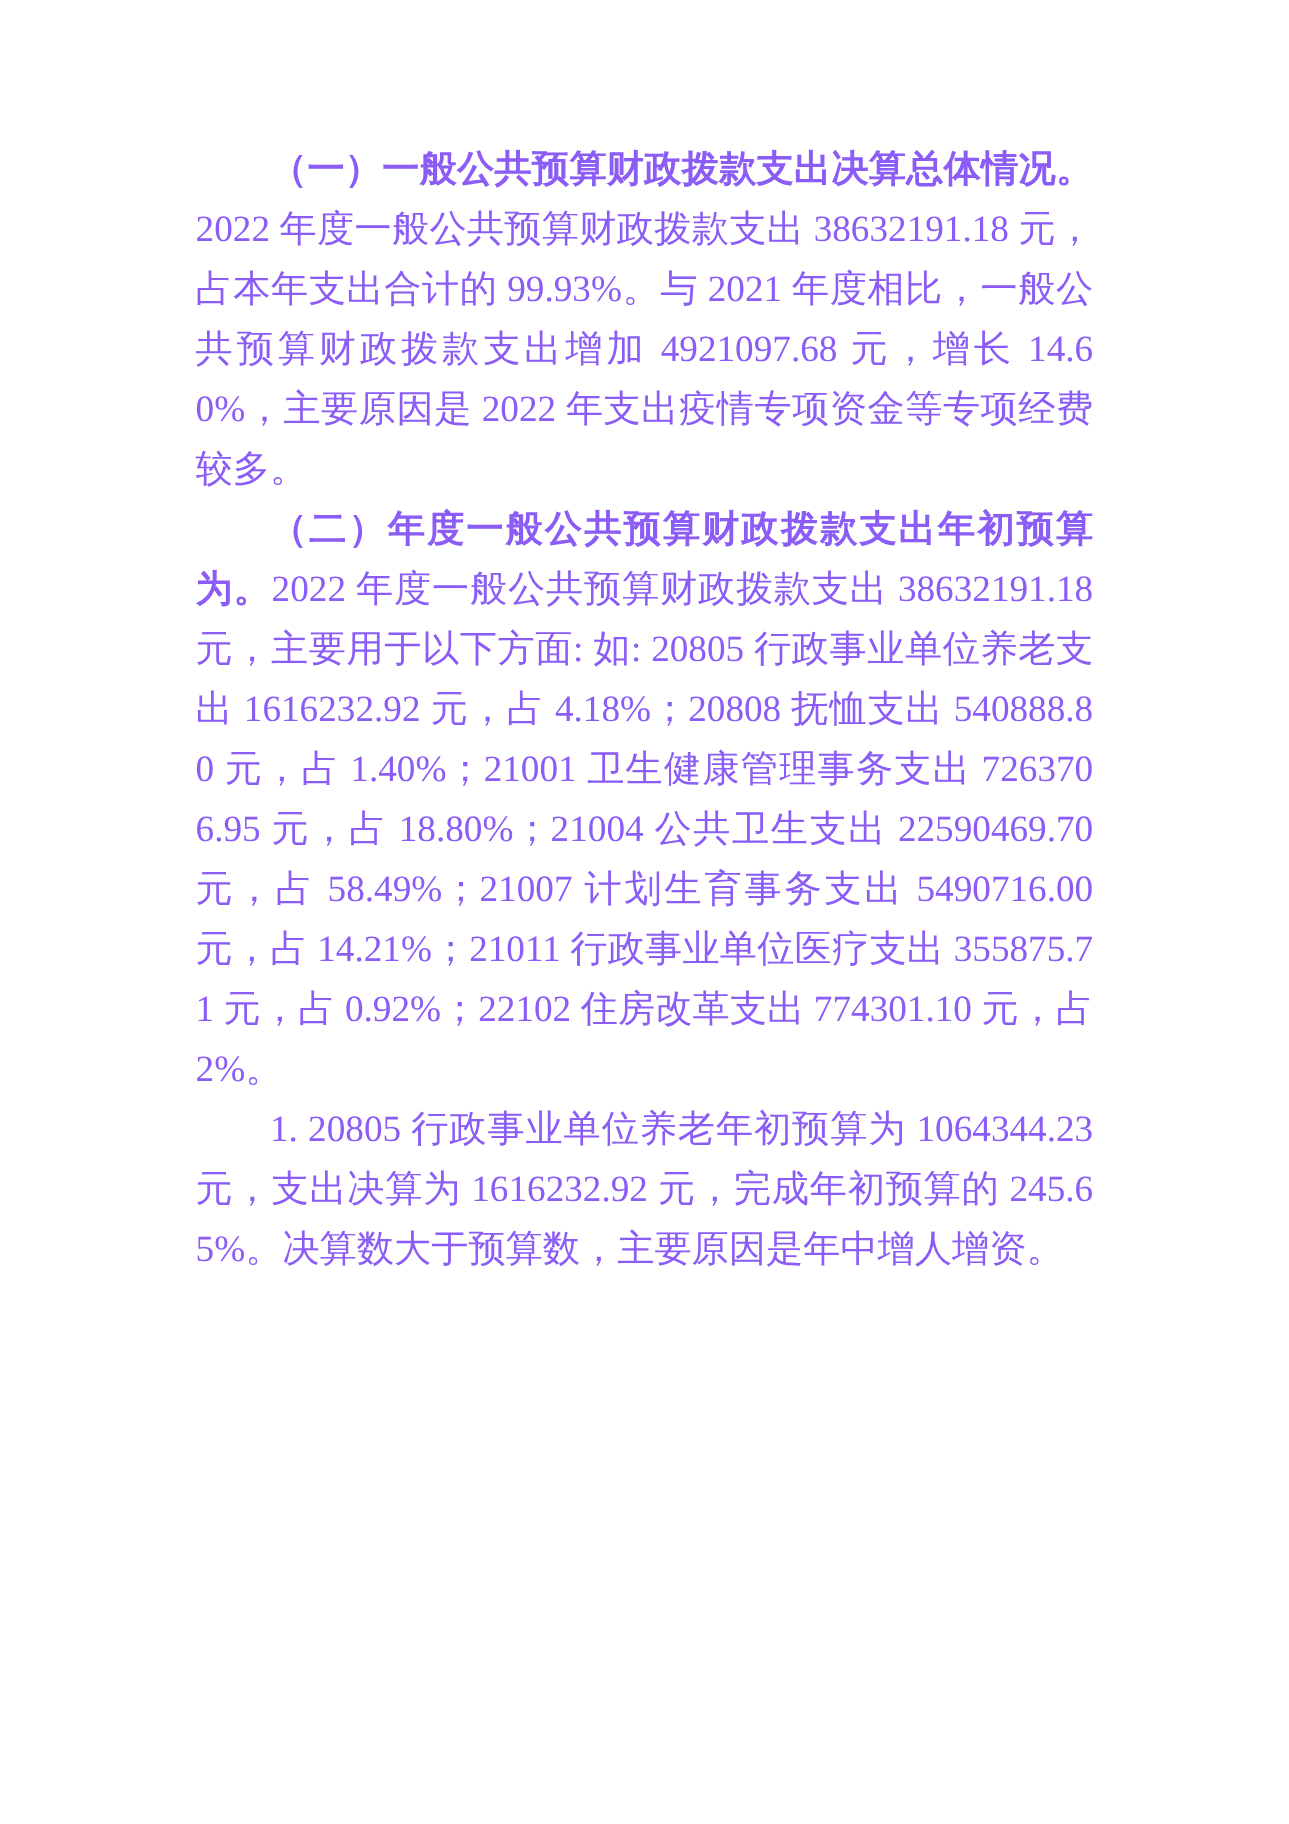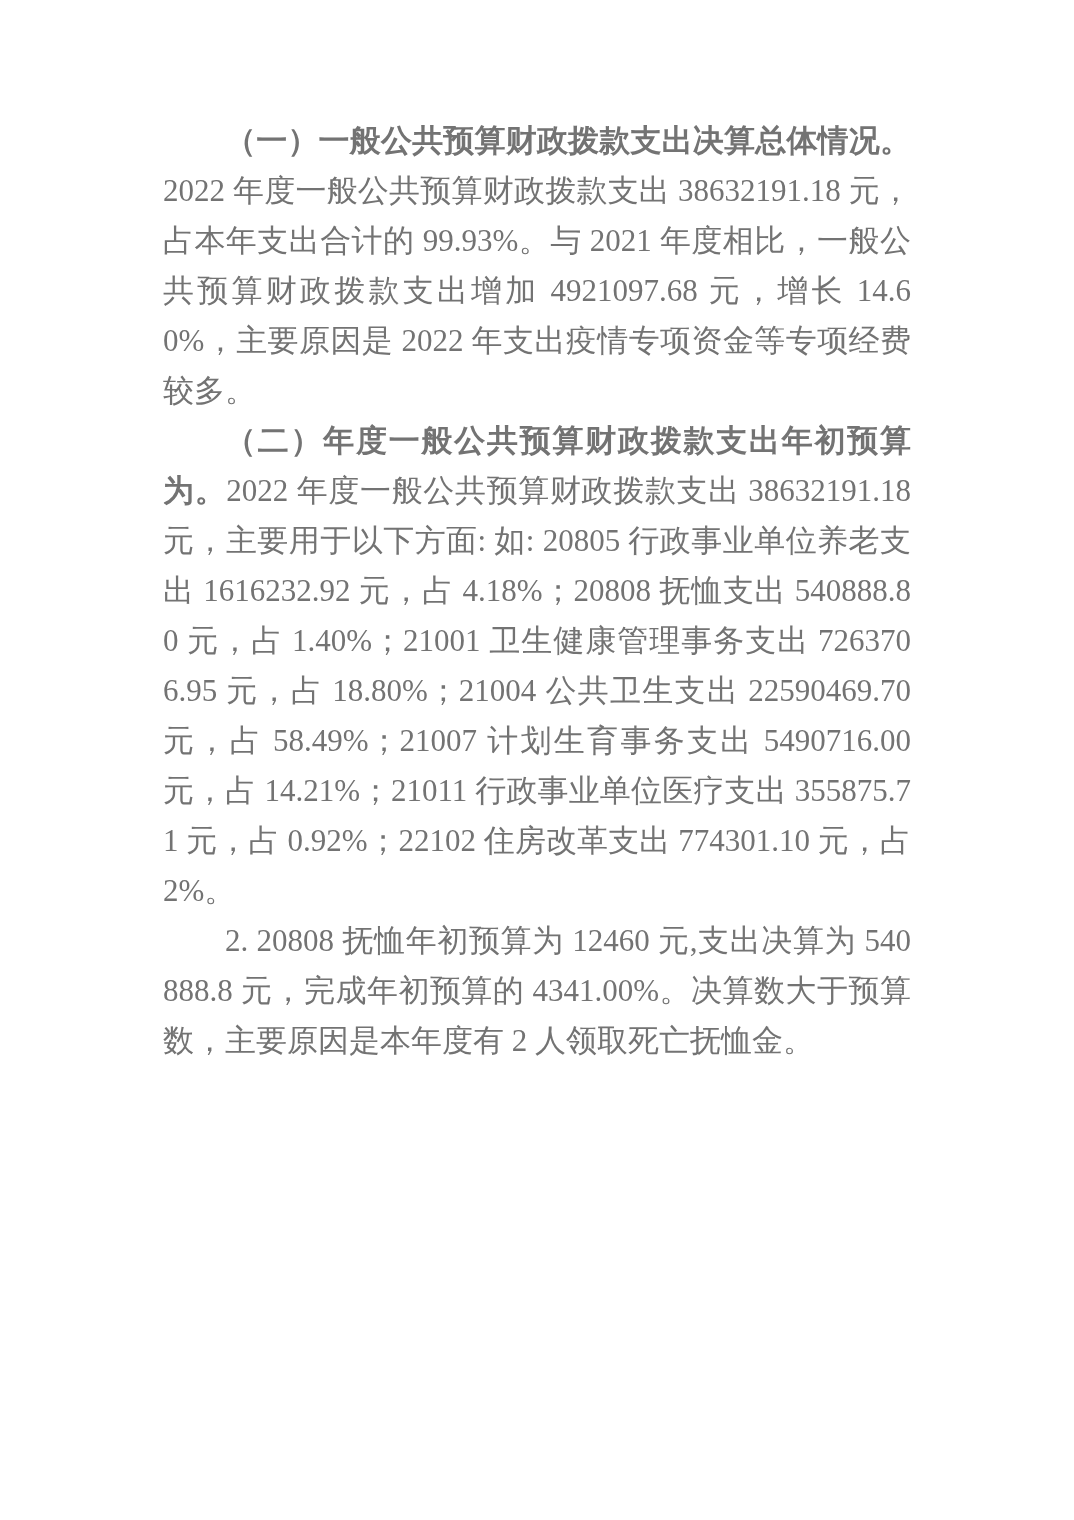--- a/index.html
+++ b/index.html
@@ -22,21 +22,21 @@
     background: #ffffff;
   }
   .content {
     position: absolute;
     left: 163px;
     top: 116px;
     width: 748px;
     font-family: "Liberation Serif", "DejaVu Serif", serif;
     font-size: 31px;
     line-height: 50px;
-    color: #737373;
+    color: #8b5cf6;
     text-align: justify;
   }
   .content p {
     margin: 0;
     padding: 0;
     text-indent: 2em;
     word-break: break-all;
   }
   .content p .lead {
     font-weight: bold;
@@ -46,18 +46,18 @@
 <body>
 
 <div class="page">
   <div class="content">
 
     <p><span class="lead">（一）一般公共预算财政拨款支出决算总体情况。</span><span>2022 年度一般公共预算财政拨款支出 38632191.18 元，占本年支出合计的 99.93%。与 2021 年度相比，一般公共预算财政拨款支出增加 4921097.68 元，增长 14.60%，主要原因是 2022 年支出疫情专项资金等专项经费较多。</span></p>
 
     <p><span class="lead">（二）年度一般公共预算财政拨款支出年初预算为。</span><span>2022 年度一般公共预算财政拨款支出 38632191.18 元，主要用于以下方面: 如: 20805 行政事业单位养老支出 1616232.92 元，占 4.18%；20808 抚恤支出 540888.80 元，占 1.40%；21001 卫生健康管理事务支出 7263706.95 元，占 18.80%；21004 公共卫生支出 22590469.70 元，占 58.49%；21007 计划生育事务支出 5490716.00 元，占 14.21%；21011 行政事业单位医疗支出 355875.71 元，占 0.92%；22102 住房改革支出 774301.10 元，占 2%。</span></p>
 
 
+    <p><span>1. 20805 行政事业单位养老年初预算为 1064344.23 元，支出决算为 1616232.92 元，完成年初预算的 245.65%。决算数大于预算数，主要原因是年中增人增资。</span></p>
 
-    <p><span>2. 20808 抚恤年初预算为 12460 元,支出决算为 540888.8 元，完成年初预算的 4341.00%。决算数大于预算数，主要原因是本年度有 2 人领取死亡抚恤金。</span></p>
 
 
   </div>
 </div>
 
 </body></html>

